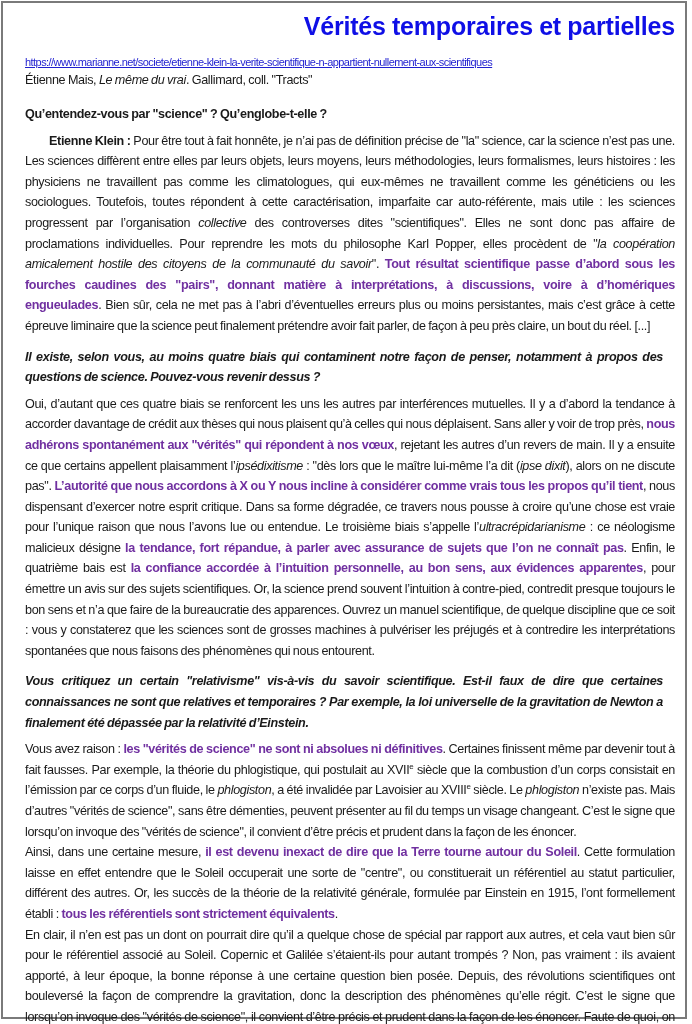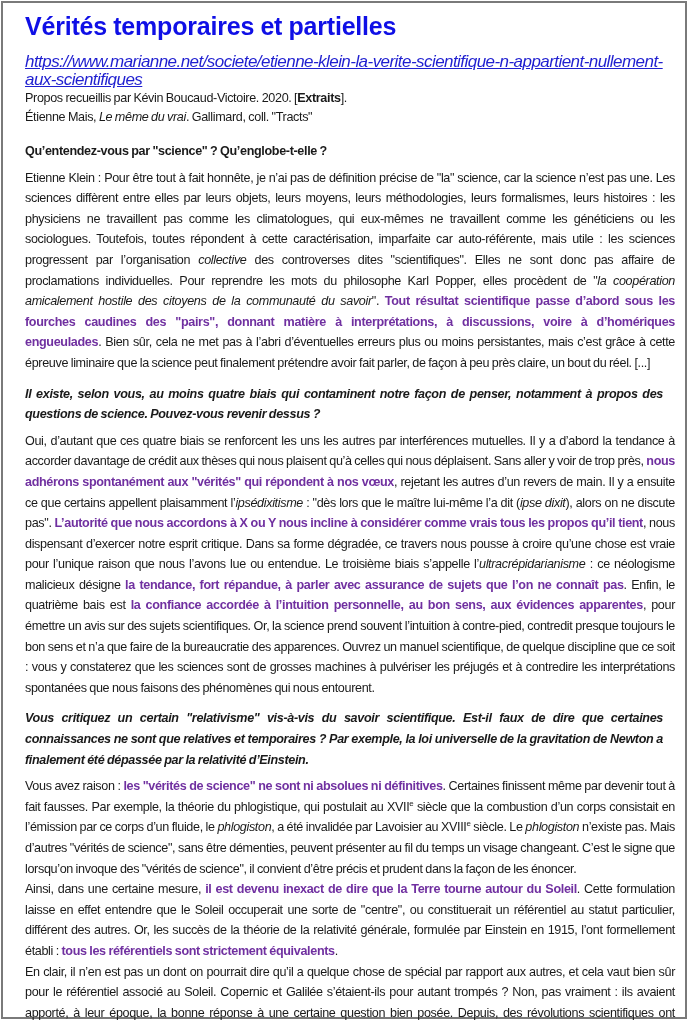--- a/index.html
+++ b/index.html
@@ -9,40 +9,39 @@
     border:2px solid #7a7a7a; box-sizing:border-box; background:#fff;
   }
   .content {
     position:absolute; left:22px; top:8px; width:650px;
     font-family:"Liberation Sans", sans-serif;
     font-size:12.6px; line-height:20.6px; color:#1a1a1a;
     letter-spacing:-0.35px; word-spacing:-0.5px;
   }
   h1 {
     margin:0 0 12px 0; font-size:25px; line-height:30px; color:#0f0fe6;
-    font-weight:bold; letter-spacing:-0.2px;
+    font-weight:bold; letter-spacing:-0.2px;text-align:right;
   }
-  a.src { color:#1f1fd0; text-decoration:underline; font-size:17px; letter-spacing:-0.55px; word-spacing:-1px; display:block; line-height:18px;font-style:italic; }
+  a.src { color:#1f1fd0; text-decoration:underline; font-size:11px; letter-spacing:-0.55px; word-spacing:-1px; display:block; line-height:18px; }
   .meta { margin:0; line-height:19px; }
   .q { font-weight:bold; margin:14px 0 6px 0; text-align:justify; }
   .qi { font-weight:bold; font-style:italic; margin:10px 12px 6px 0; text-align:justify; }
   p.ans { margin:0; text-align:justify; }
   .hl { color:#7030a0; font-weight:bold; }
-  b.sp { font-weight:normal; }
+  b.sp { font-weight:bold;margin-left:24px; }
   sup { font-size:8px; line-height:0; }
 </style>
 </head>
 <body>
 
 <div class="frame">
   <div class="content">
     <h1>Vérités temporaires et partielles</h1>
 
     <a class="src" href="#">https://www.marianne.net/societe/etienne-klein-la-verite-scientifique-n-appartient-nullement-aux-scientifiques</a>
-    <p class="meta"><span>Propos recueillis par Kévin Boucaud-Victoire. 2020. [</span><b>Extraits</b><span>].</span></p>
     <p class="meta"><span>Étienne Mais, </span><i>Le même du vrai</i><span>. Gallimard, coll. "Tracts"</span></p>
 
     <p class="q">Qu’entendez-vous par "science" ? Qu’englobe-t-elle ?</p>
     <p class="ans"><b class="sp">Etienne Klein :</b><span> Pour être tout à fait honnête, je n’ai pas de définition précise de "la" science, car la science n’est pas une. Les sciences diffèrent entre elles par leurs objets, leurs moyens, leurs méthodologies, leurs formalismes, leurs histoires : les physiciens ne travaillent pas comme les climatologues, qui eux-mêmes ne travaillent comme les généticiens ou les sociologues. Toutefois, toutes répondent à cette caractérisation, imparfaite car auto-référente, mais utile : les sciences progressent par l’organisation </span><i>collective</i><span> des controverses dites "scientifiques". Elles ne sont donc pas affaire de proclamations individuelles. Pour reprendre les mots du philosophe Karl Popper, elles procèdent de "</span><i>la coopération amicalement hostile des citoyens de la communauté du savoir</i><span>". </span><span class="hl">Tout résultat scientifique passe d’abord sous les fourches caudines des "pairs", donnant matière à interprétations, à discussions, voire à d’homériques engueulades</span><span>. Bien sûr, cela ne met pas à l’abri d’éventuelles erreurs plus ou moins persistantes, mais c’est grâce à cette épreuve liminaire que la science peut finalement prétendre avoir fait parler, de façon à peu près claire, un bout du réel. [...]</span></p>
 
     <p class="qi">Il existe, selon vous, au moins quatre biais qui contaminent notre façon de penser, notamment à propos des questions de science. Pouvez-vous revenir dessus ?</p>
     <p class="ans"><span>Oui, d’autant que ces quatre biais se renforcent les uns les autres par interférences mutuelles. Il y a d’abord la tendance à accorder davantage de crédit aux thèses qui nous plaisent qu’à celles qui nous déplaisent. Sans aller y voir de trop près, </span><span class="hl">nous adhérons spontanément aux "vérités" qui répondent à nos vœux</span><span>, rejetant les autres d’un revers de main. Il y a ensuite ce que certains appellent plaisamment l’</span><i>ipsédixitisme</i><span> : "dès lors que le maître lui-même l’a dit (</span><i>ipse dixit</i><span>), alors on ne discute pas". </span><span class="hl">L’autorité que nous accordons à X ou Y nous incline à considérer comme vrais tous les propos qu’il tient</span><span>, nous dispensant d’exercer notre esprit critique. Dans sa forme dégradée, ce travers nous pousse à croire qu’une chose est vraie pour l’unique raison que nous l’avons lue ou entendue. Le troisième biais s’appelle l’</span><i>ultracrépidarianisme</i><span> : ce néologisme malicieux désigne </span><span class="hl">la tendance, fort répandue, à parler avec assurance de sujets que l’on ne connaît pas</span><span>. Enfin, le quatrième bais est </span><span class="hl">la confiance accordée à l’intuition personnelle, au bon sens, aux évidences apparentes</span><span>, pour émettre un avis sur des sujets scientifiques. Or, la science prend souvent l’intuition à contre-pied, contredit presque toujours le bon sens et n’a que faire de la bureaucratie des apparences. Ouvrez un manuel scientifique, de quelque discipline que ce soit : vous y constaterez que les sciences sont de grosses machines à pulvériser les préjugés et à contredire les interprétations spontanées que nous faisons des phénomènes qui nous entourent.</span></p>
 
     <p class="qi">Vous critiquez un certain "relativisme" vis-à-vis du savoir scientifique. Est-il faux de dire que certaines connaissances ne sont que relatives et temporaires ? Par exemple, la loi universelle de la gravitation de Newton a finalement été dépassée par la relativité d’Einstein.</p>
     <p class="ans"><span>Vous avez raison : </span><span class="hl">les "vérités de science" ne sont ni absolues ni définitives</span><span>. Certaines finissent même par devenir tout à fait fausses. Par exemple, la théorie du phlogistique, qui postulait au XVII</span><sup>e</sup><span> siècle que la combustion d’un corps consistait en l’émission par ce corps d’un fluide, le </span><i>phlogiston</i><span>, a été invalidée par Lavoisier au XVIII</span><sup>e</sup><span> siècle. Le </span><i>phlogiston</i><span> n’existe pas. Mais d’autres "vérités de science", sans être démenties, peuvent présenter au fil du temps un visage changeant. C’est le signe que lorsqu’on invoque des "vérités de science", il convient d’être précis et prudent dans la façon de les énoncer.</span></p>

